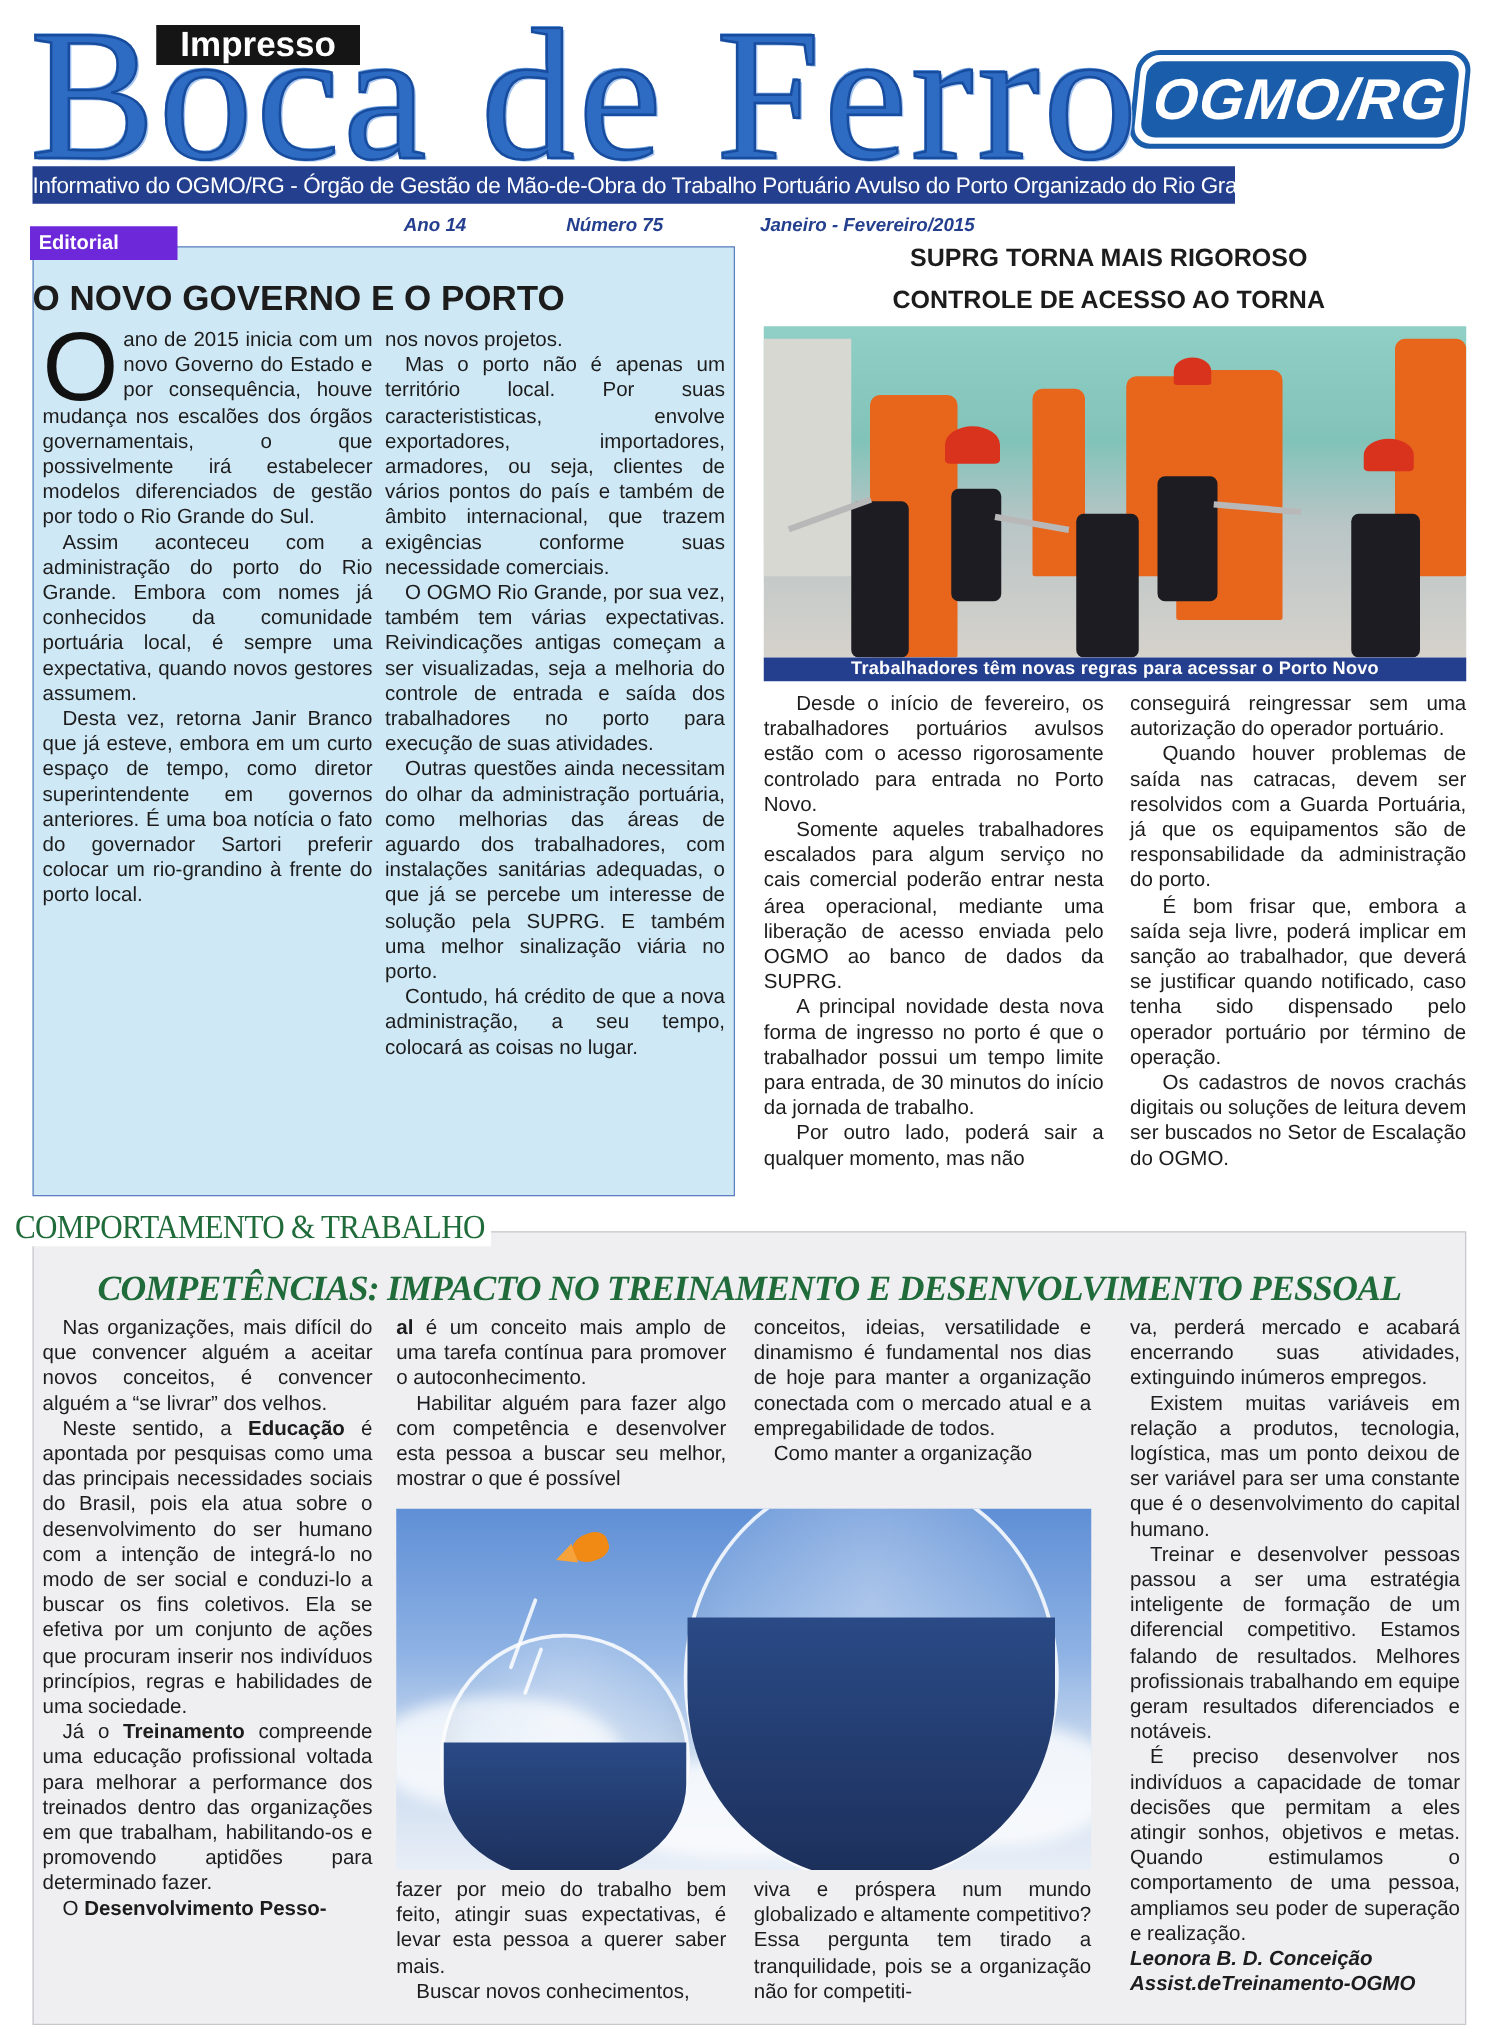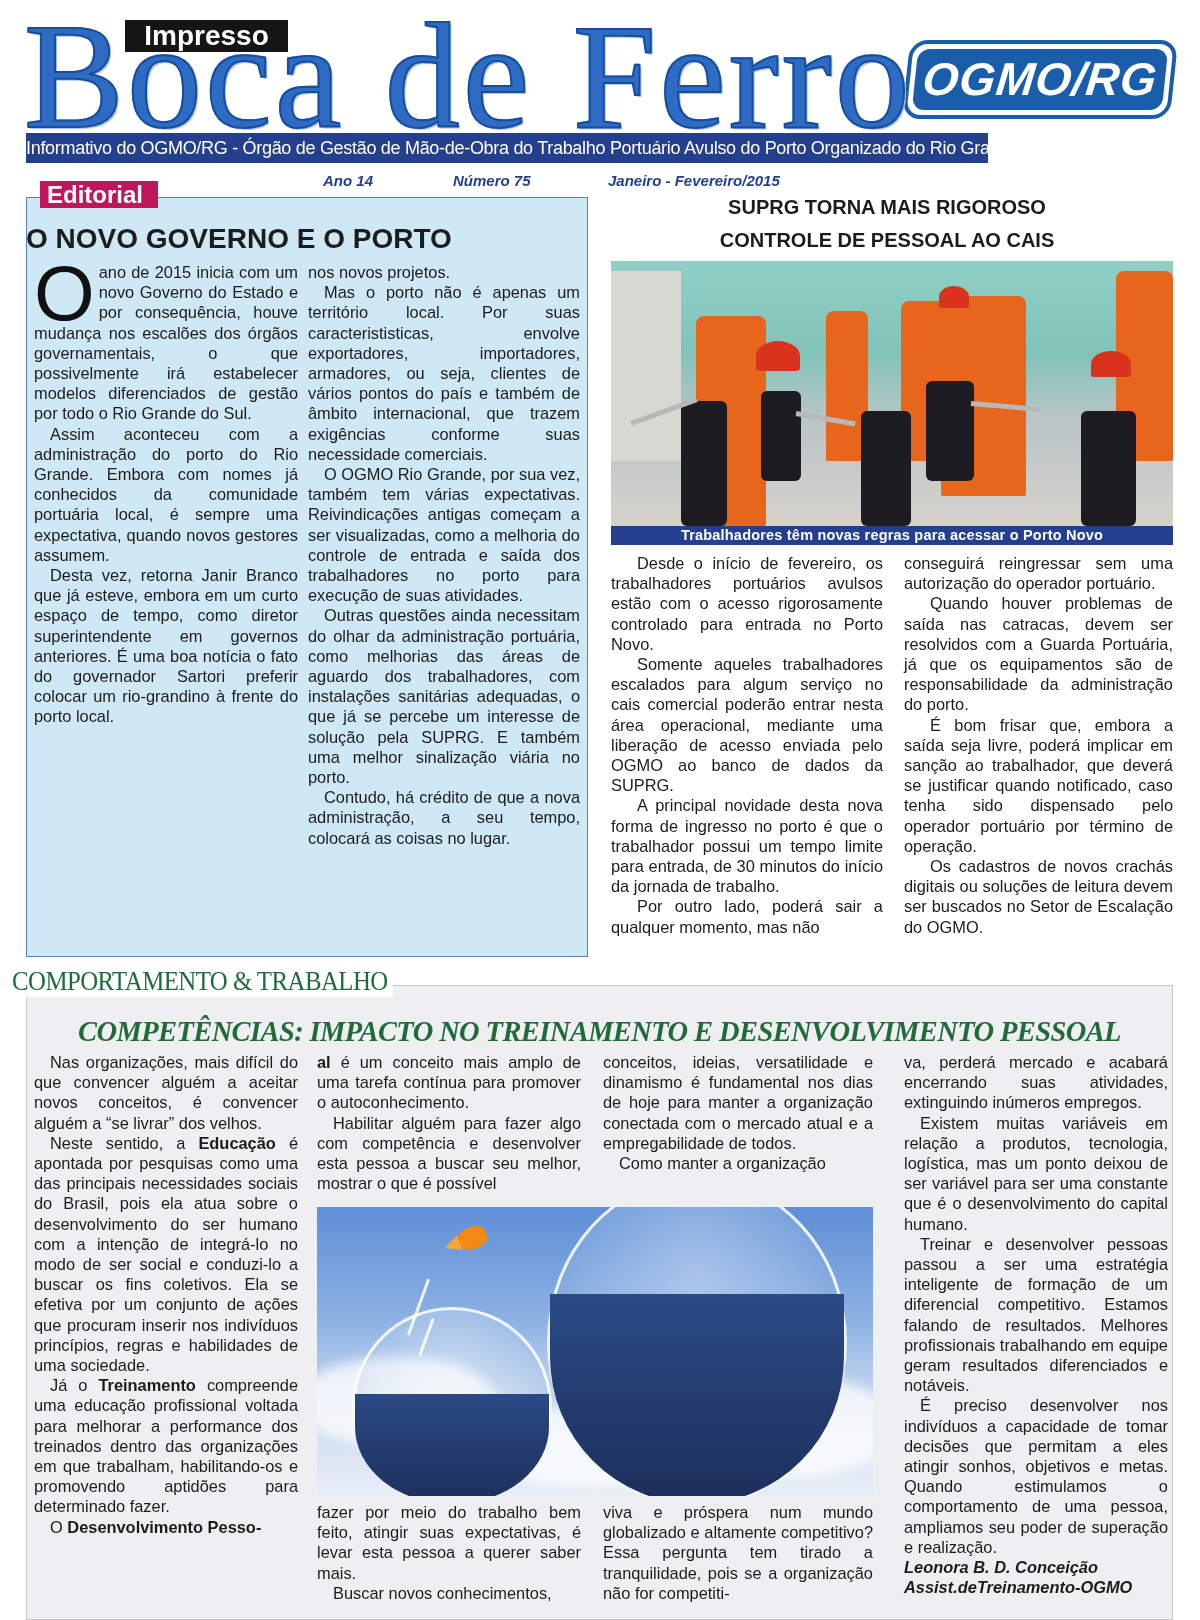--- a/index.html
+++ b/index.html
@@ -42,22 +42,22 @@
     position: absolute; top: 170px; font-weight: bold; font-style: italic;
     color: #243f8e; font-size: 15px; line-height: 22px; white-space: nowrap;
   }
 
   
   .editorial-box {
     position: absolute; left: 26px; top: 197px; width: 562px; height: 760px;
     background: #cfe8f5; border: 1px solid #5c7fbf;
   }
   .editorial-tab {
-    position: absolute; left: 40px; top: 181px; width: 118px; height: 27px;
-    background: #be185d; color: #fff; font-weight: bold; font-size: 24px;
+    position: absolute; left: 24px; top: 181px; width: 118px; height: 27px;
+    background: #6d28d9; color: #fff; font-weight: bold; font-size: 16px;
     line-height: 27px; padding-left: 7px; z-index: 2;
   }
   .editorial-title {
     position: absolute; left: 26px; top: 224px; width: 562px; text-align: left;
     font-weight: bold; font-size: 28px; line-height: 30px; color: #1c1c1c;
   }
   .col {
     position: absolute; font-size: 16.4px; line-height: 20.2px; text-align: justify;
     hyphens: manual;
   }
@@ -151,28 +151,28 @@
 <h2 class="editorial-title">O NOVO GOVERNO E O PORTO</h2>
 
 <div class="col" style="left:34px; top:262px; width:264px;">
   <p class="noindent"><span class="drop-cap">O</span><span>ano de 2015 inicia com um novo Governo do Estado e por consequência, houve mudança nos escalões dos órgãos governamentais, o que possivelmente irá estabelecer modelos diferenciados de gestão por todo o Rio Grande do Sul.</span></p>
   <p>Assim aconteceu com a administração do porto do Rio Grande. Embora com nomes já conhecidos da comunidade portuária local, é sempre uma expectativa, quando novos gestores assumem.</p>
   <p>Desta vez, retorna Janir Branco que já esteve, embora em um curto espaço de tempo, como diretor superintendente em governos anteriores. É uma boa notícia o fato do governador Sartori preferir colocar um rio-grandino à frente do porto local.</p>
 </div>
 <div class="col" style="left:308px; top:262px; width:272px;">
   <p class="noindent">nos novos projetos.</p>
   <p>Mas o porto não é apenas um território local. Por suas caracterististicas, envolve exportadores, importadores, armadores, ou seja, clientes de vários pontos do país e também de âmbito internacional, que trazem exigências conforme suas necessidade comerciais.</p>
-  <p>O OGMO Rio Grande, por sua vez, também tem várias expectativas. Reivindicações antigas começam a ser visualizadas, como a melhoria do controle de entrada e saída dos trabalhadores no porto para execução de suas atividades.</p>
+  <p>O OGMO Rio Grande, por sua vez, também tem várias expectativas. Reivindicações antigas começam a ser visualizadas, seja a melhoria do controle de entrada e saída dos trabalhadores no porto para execução de suas atividades.</p>
   <p>Outras questões ainda necessitam do olhar da administração portuária, como melhorias das áreas de aguardo dos trabalhadores, com instalações sanitárias adequadas, o que já se percebe um interesse de solução pela SUPRG. E também uma melhor sinalização viária no porto.</p>
   <p>Contudo, há crédito de que a nova administração, a seu tempo, colocará as coisas no lugar.</p>
 </div>
 
 <h2 class="suprg-title">
   <span>SUPRG TORNA MAIS RIGOROSO</span><br>
-  <span>CONTROLE DE PESSOAL AO CAIS</span>
+  <span>CONTROLE DE ACESSO AO TORNA</span>
 </h2>
 
 <div class="photo-turnstile" title="Trabalhadores portuários de uniforme laranja nas catracas de acesso">
   <div class="door"></div>
   <div class="worker" style="left:85px; top:55px; width:70px; height:210px;"></div>
   <div class="helmet" style="left:145px; top:80px; width:44px; height:30px;"></div>
   <div class="worker" style="left:215px; top:50px; width:42px; height:150px;"></div>
   <div class="worker" style="left:290px; top:40px; width:50px; height:160px;"></div>
   <div class="worker" style="left:330px; top:35px; width:85px; height:200px;"></div>
   <div class="helmet" style="left:328px; top:25px; width:30px; height:22px;"></div>

